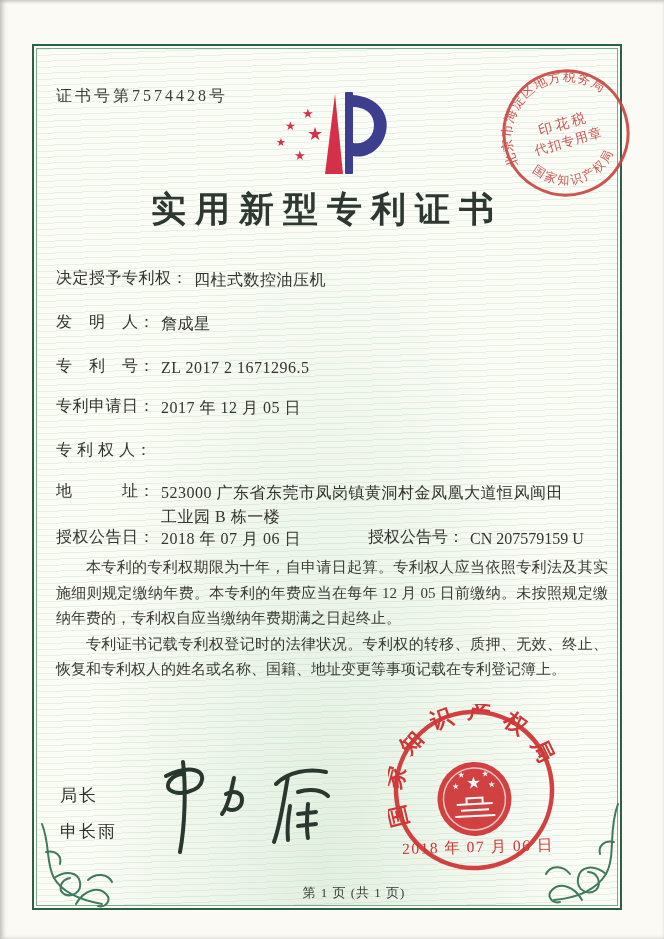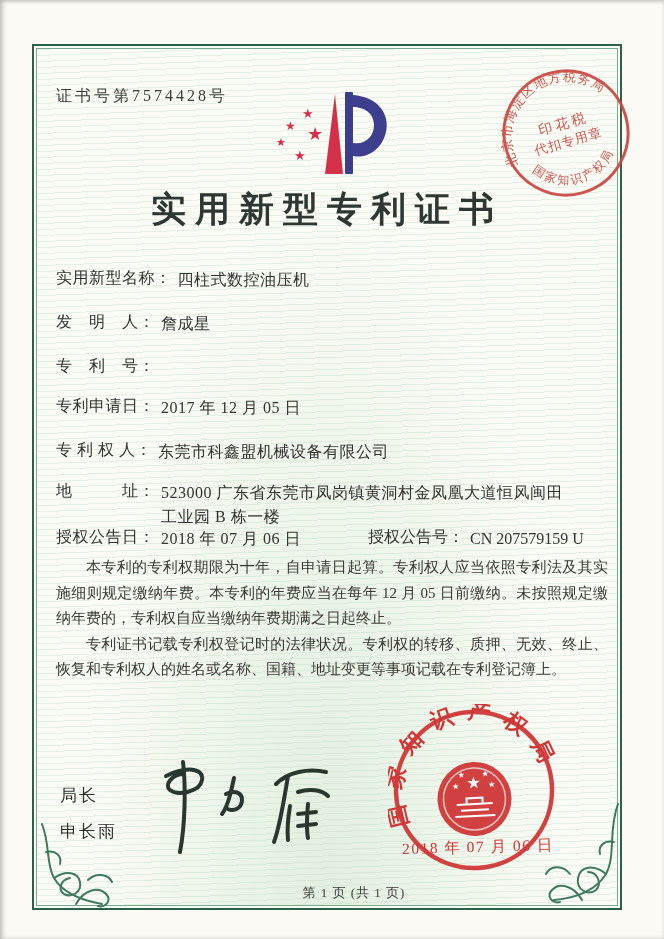--- a/index.html
+++ b/index.html
@@ -107,37 +107,37 @@
         <textPath href="#taxBottomArc" startOffset="4">国家知识产权局</textPath>
       </text>
       <text x="71" y="66" text-anchor="middle" font-size="14" fill="#c94743" letter-spacing="3">印花税</text>
       <text x="71" y="84" text-anchor="middle" font-size="13" fill="#c94743" letter-spacing="1">代扣专用章</text>
     </g>
   </svg>
 
   <div class="title">实用新型专利证书</div>
 
   <div class="field-row" style="top:268px">
-    <span class="field-label">实用新型名称：</span>
+    <span class="field-label">决定授予专利权：</span>
     <span class="field-value">四柱式数控油压机</span>
   </div>
   <div class="field-row" style="top:312px">
     <span class="field-label">发　明　人：</span>
     <span class="field-value">詹成星</span>
   </div>
   <div class="field-row" style="top:356px">
     <span class="field-label">专　利　号：</span>
+    <span class="field-value">ZL 2017 2 1671296.5</span>
   </div>
   <div class="field-row" style="top:396px">
     <span class="field-label">专利申请日：</span>
     <span class="field-value">2017 年 12 月 05 日</span>
   </div>
   <div class="field-row" style="top:440px">
     <span class="field-label">专 利 权 人：</span>
-    <span class="field-value">东莞市科鑫盟机械设备有限公司</span>
   </div>
   <div class="field-row" style="top:481px">
     <span class="field-label">地　　　址：</span>
     <span class="field-value">523000 广东省东莞市凤岗镇黄洞村金凤凰大道恒风闽田工业园 B 栋一楼</span>
   </div>
   <div class="field-row" style="top:527px">
     <span class="field-label">授权公告日：</span>
     <span class="field-value">2018 年 07 月 06 日</span>
   </div>
   <div class="grant-no" style="top:527px">

